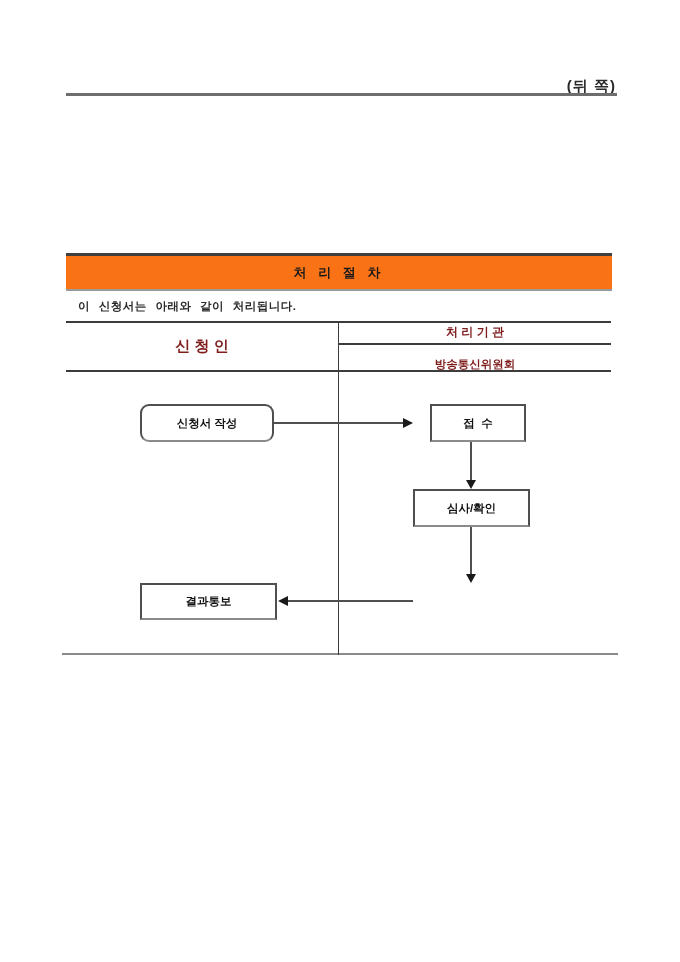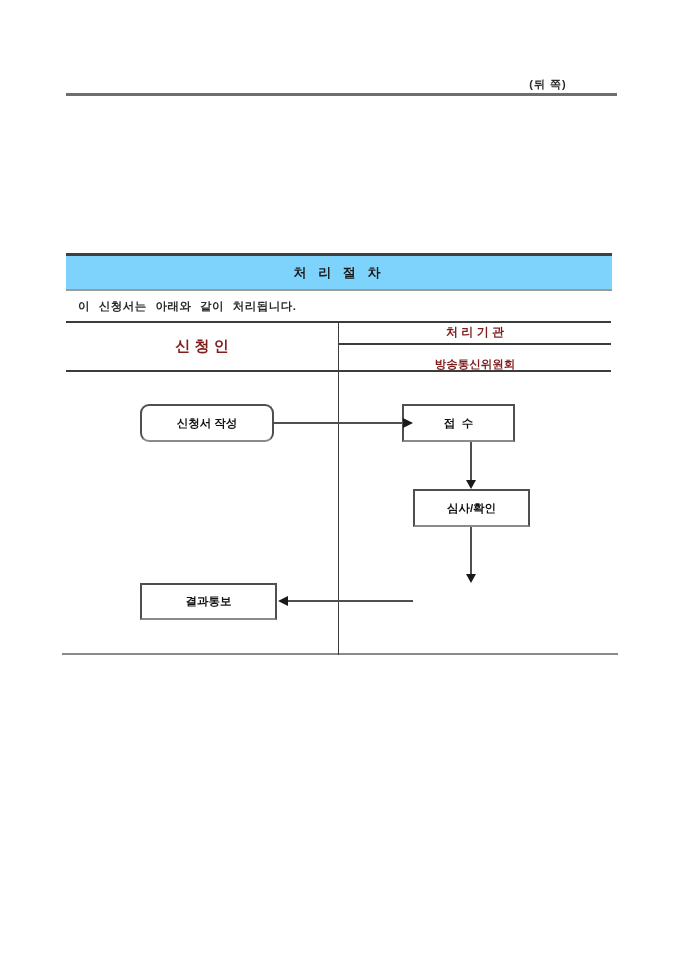--- a/index.html
+++ b/index.html
@@ -11,30 +11,30 @@
     background: #ffffff;
     font-family: "Liberation Sans", "DejaVu Sans", sans-serif;
     color: #1c1c1c;
     overflow: hidden;
   }
   .abs { position: absolute; }
 
   
   .side-label {
     top: 77px; left: 480px; width: 136px;
-    text-align: center;
-    font-size: 11px; font-weight: bold; letter-spacing: 1px;
+    text-align: right;
+    font-size: 15px; font-weight: bold; letter-spacing: 1px;
     color: #2a2a2a;
   }
   .top-rule { top: 93px; left: 66px; width: 551px; height: 3px; background: #6e6e6e; }
 
   
   .title-bar {
     top: 253px; left: 66px; width: 546px; height: 38px;
-    background: #7dd3fc;
+    background: #f97316;
     border-top: 3px solid #404040;
     border-bottom: 2px solid #9a9a9a;
     display: flex; align-items: center; justify-content: center;
   }
   .title-bar .t {
     font-size: 13px; font-weight: bold; letter-spacing: 4px; color: #1a1a1a;
   }
 
   .intro-text {
     top: 299px; left: 78px;
@@ -59,21 +59,21 @@
 
   
   .flow-box {
     border: 2px solid #4f4f4f;
     border-bottom-color: #8a8a8a;
     background: #ffffff;
     display: flex; align-items: center; justify-content: center;
     font-size: 11.5px; font-weight: bold; color: #111; white-space: pre;
   }
   .box-write    { top: 404px; left: 140px; width: 134px; height: 38px; border-radius: 9px; }
-  .box-receipt  { top: 404px; left: 402px; width: 113px; height: 38px; }
+  .box-receipt  { top: 404px; left: 430px; width: 96px; height: 38px; }
   .box-review   { top: 489px; left: 413px; width: 117px; height: 38px; }
   .box-decision { top: 583px; left: 413px; width: 117px; height: 37px; }
   .box-notify   { top: 583px; left: 140px; width: 137px; height: 37px; }
 
   
   .aline { background: #4f4f4f; }
   .a1-line { top: 422px; left: 274px; width: 130px; height: 2px; }
   .a1-head { top: 418px; left: 403px; width: 0; height: 0;
              border-top: 5px solid transparent; border-bottom: 5px solid transparent;
              border-left: 10px solid #1a1a1a; }

